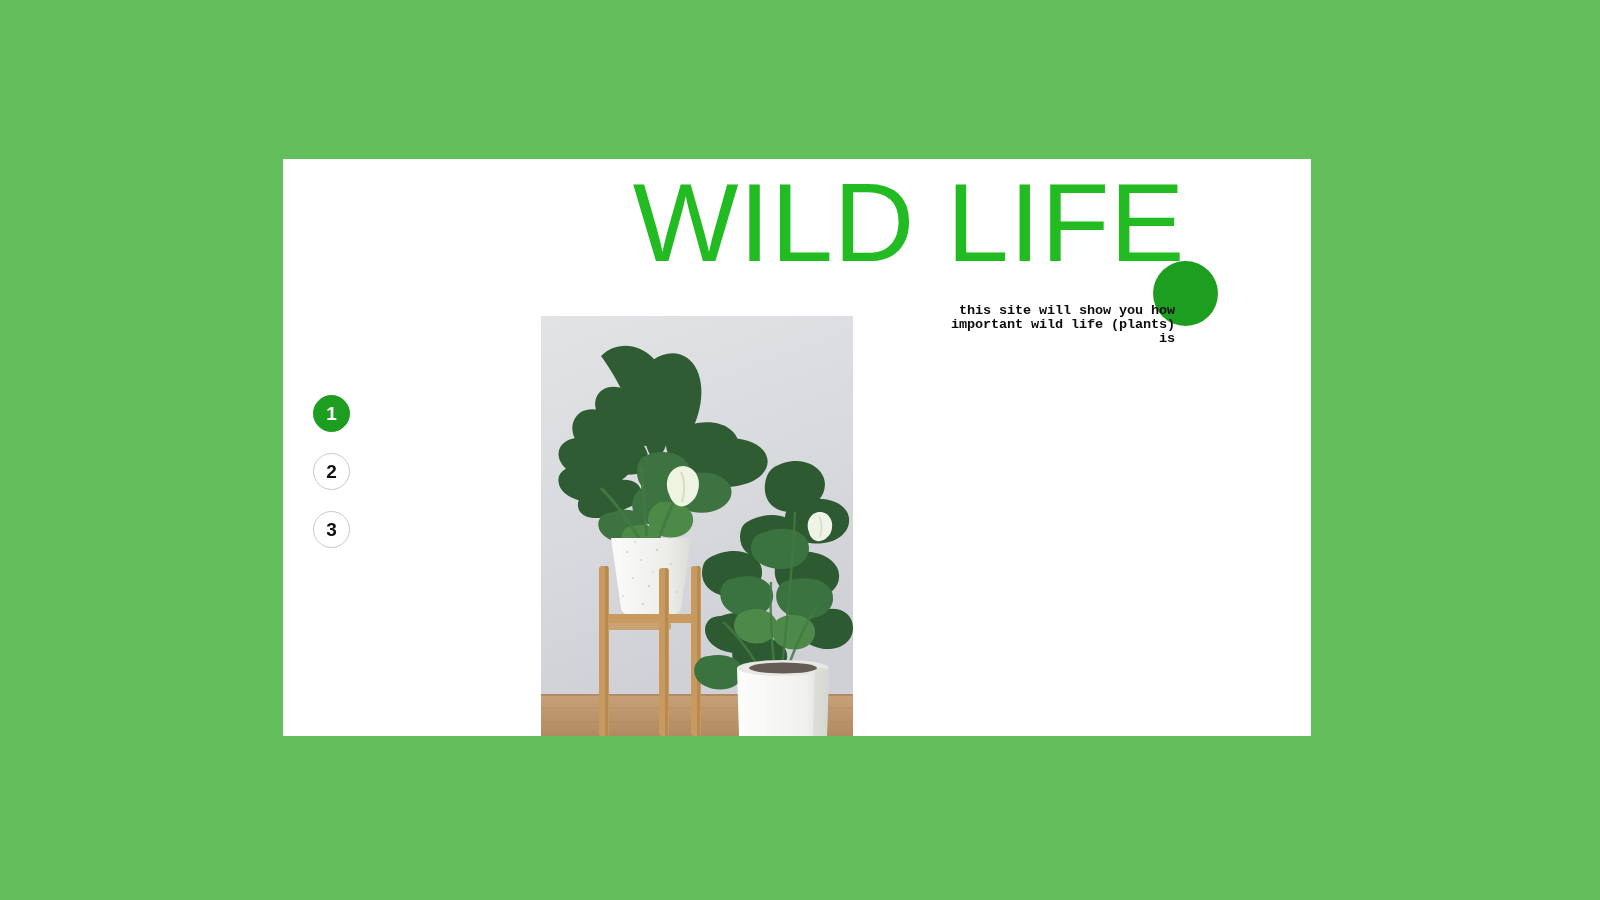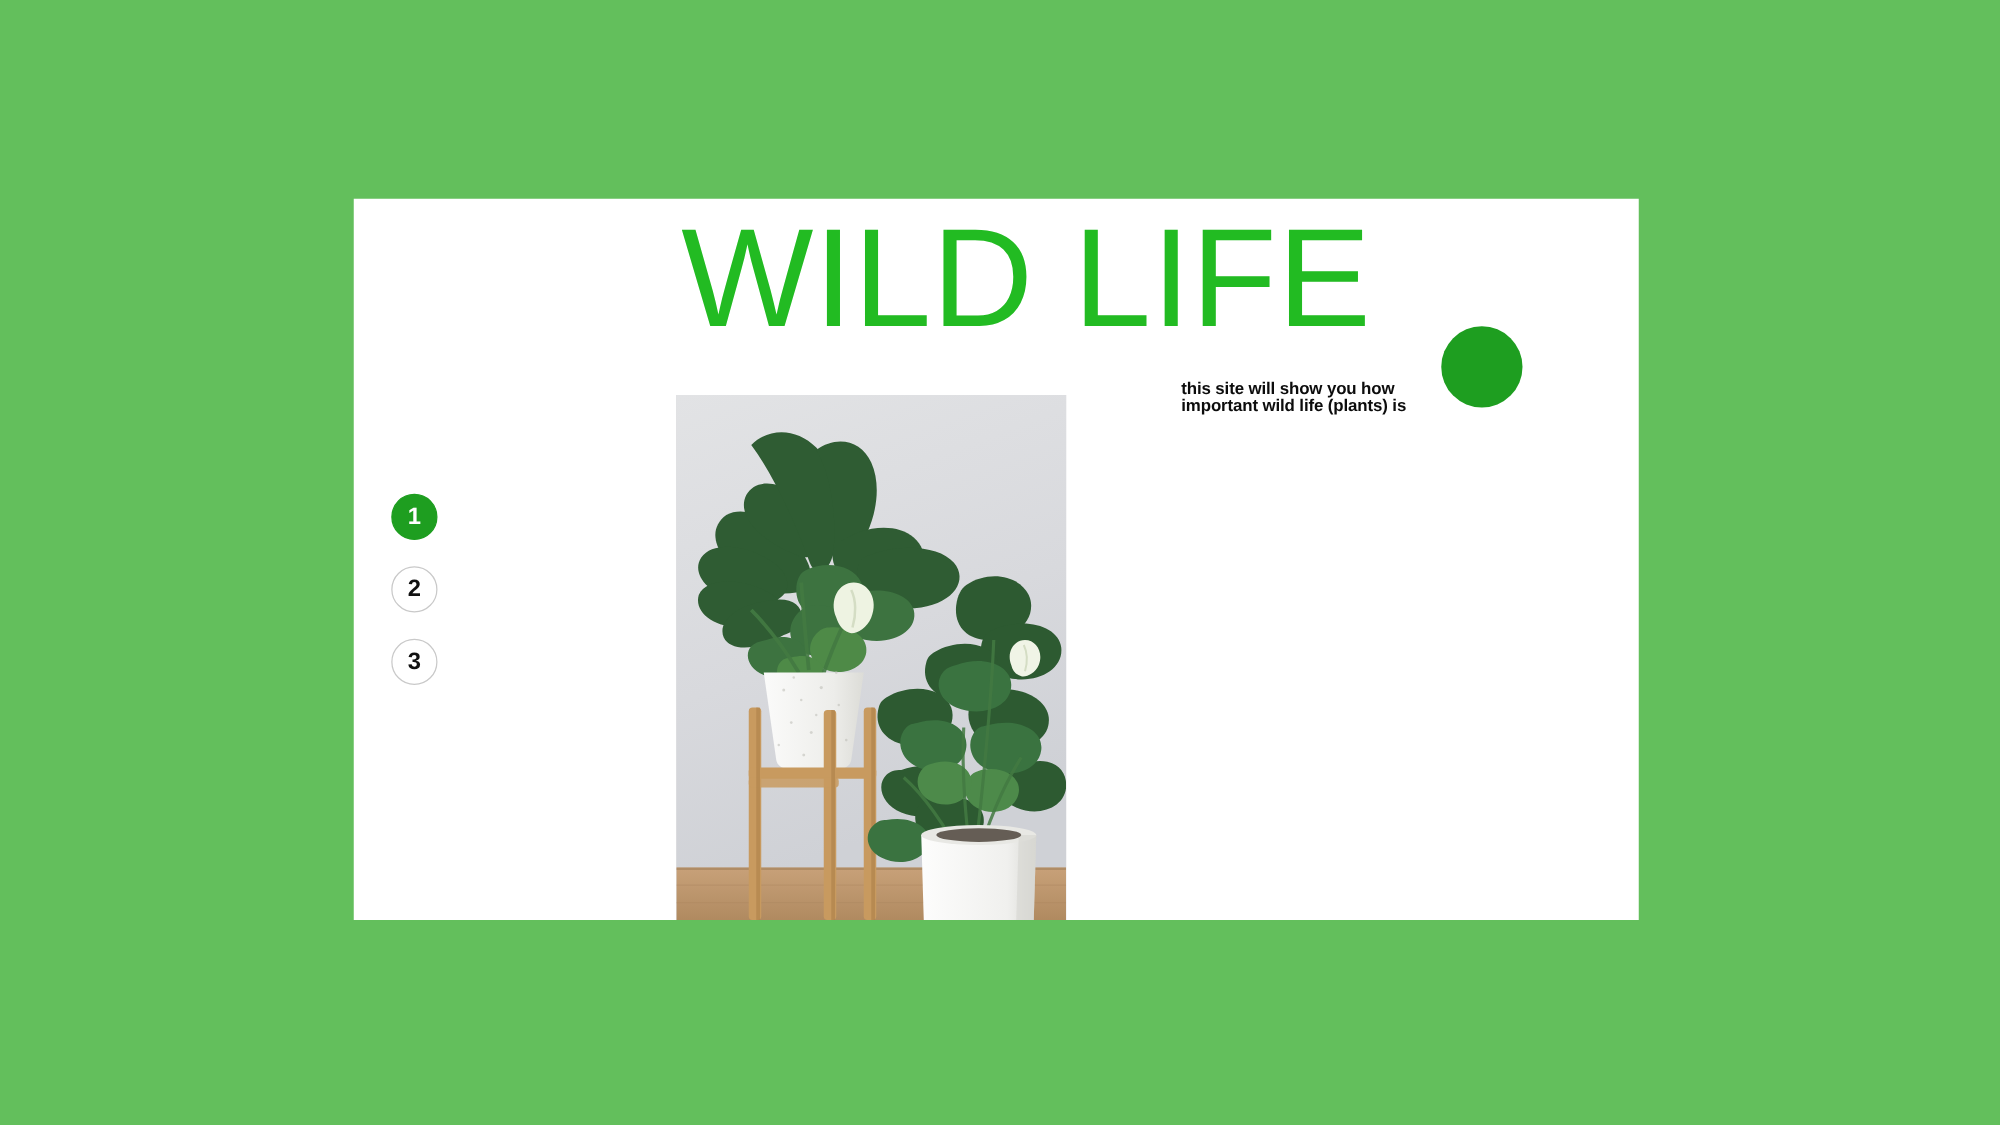--- a/index.html
+++ b/index.html
@@ -24,20 +24,21 @@
 
   
   .slide-card {
     position: absolute;
     left: 283px;
     top: 159px;
     width: 1028px;
     height: 577px;
     background: #ffffff;
     overflow: hidden;
+    text-align: right;
   }
 
   
   .headline {
     position: absolute;
     left: 262px;          
     top: 8px;
     width: 640px;
     margin: 0;
     font-family: "Liberation Sans", sans-serif;
@@ -60,21 +61,21 @@
     background: #1e9e20;
   }
 
   
   .tagline {
     position: absolute;
     left: 662px;          
     top: 145px;           
     width: 230px;
     margin: 0;
-    font-family: Liberation Sans, sans-serif;
+    font-family: Liberation Mono, monospace;
     font-size: 13.5px;
     font-weight: 700;
     line-height: 14px;
     letter-spacing: -0.1px;
     color: #0c0c0c;
   }
 
   
   .pager {
     position: absolute;

